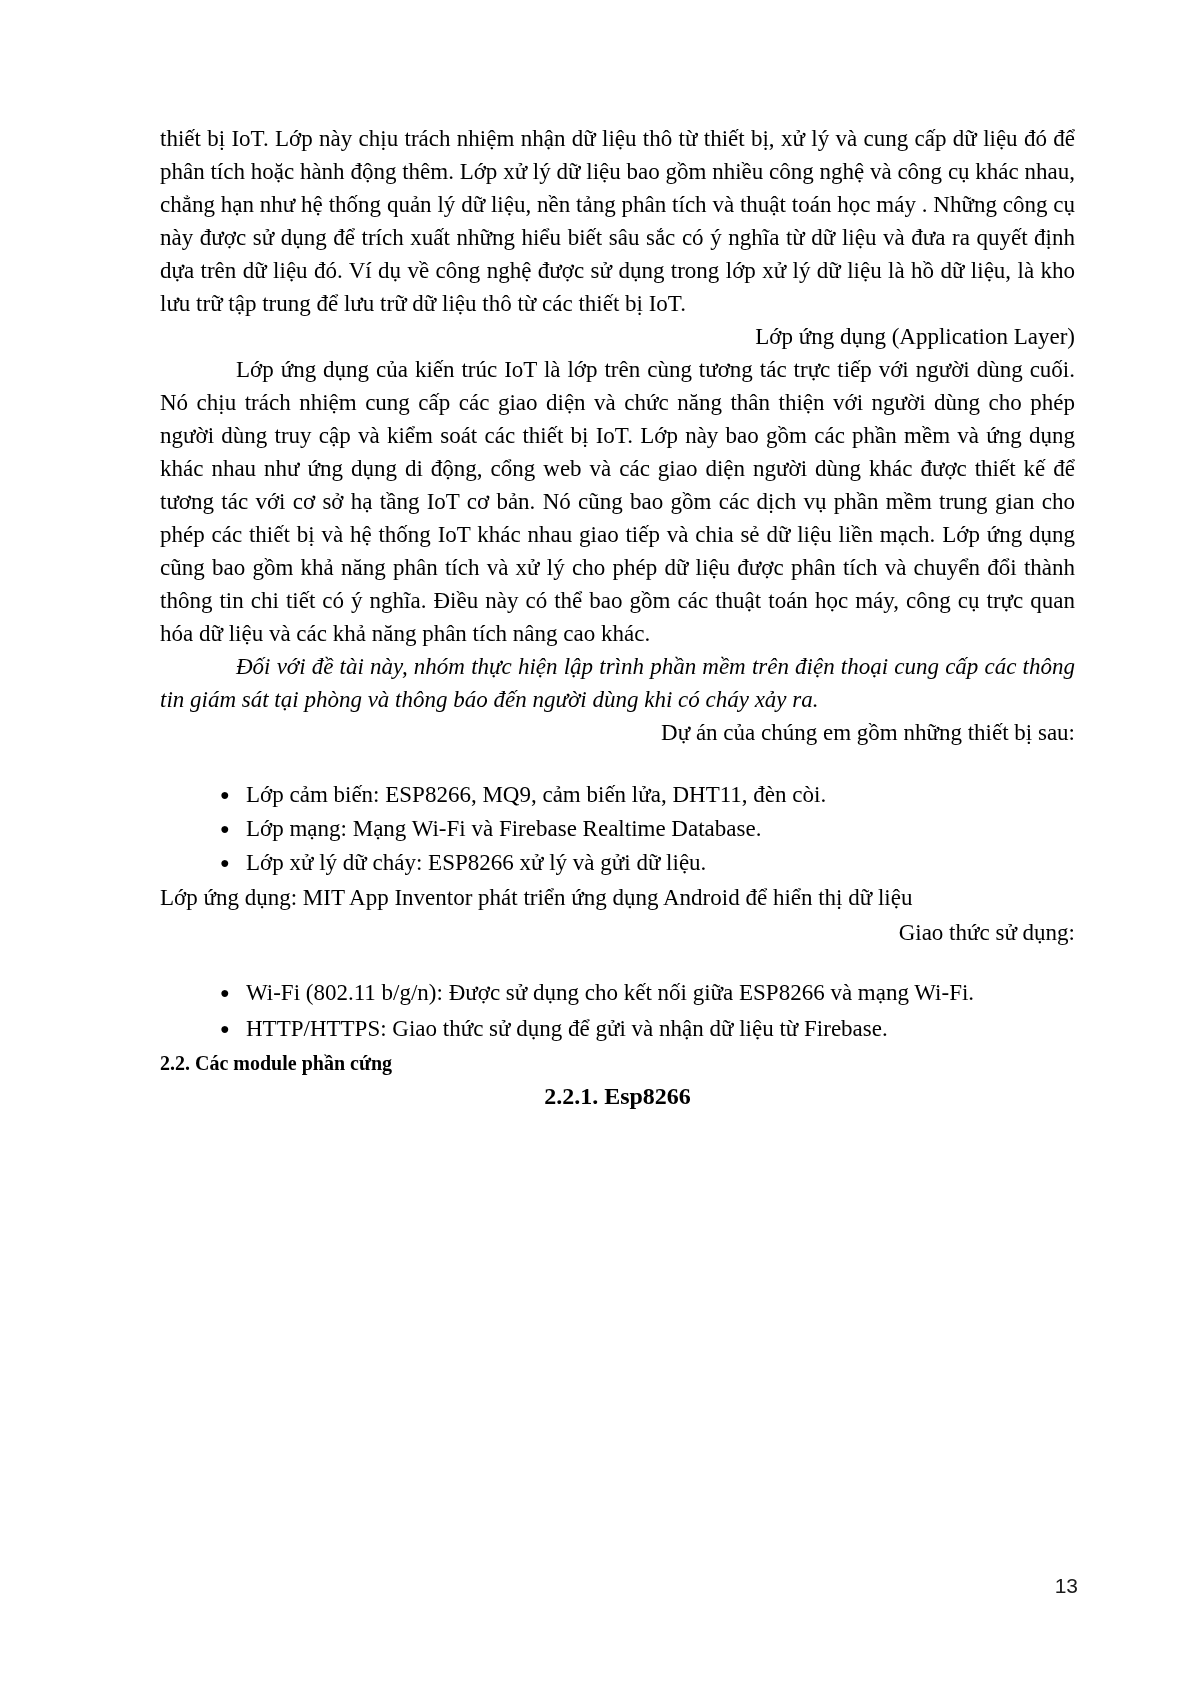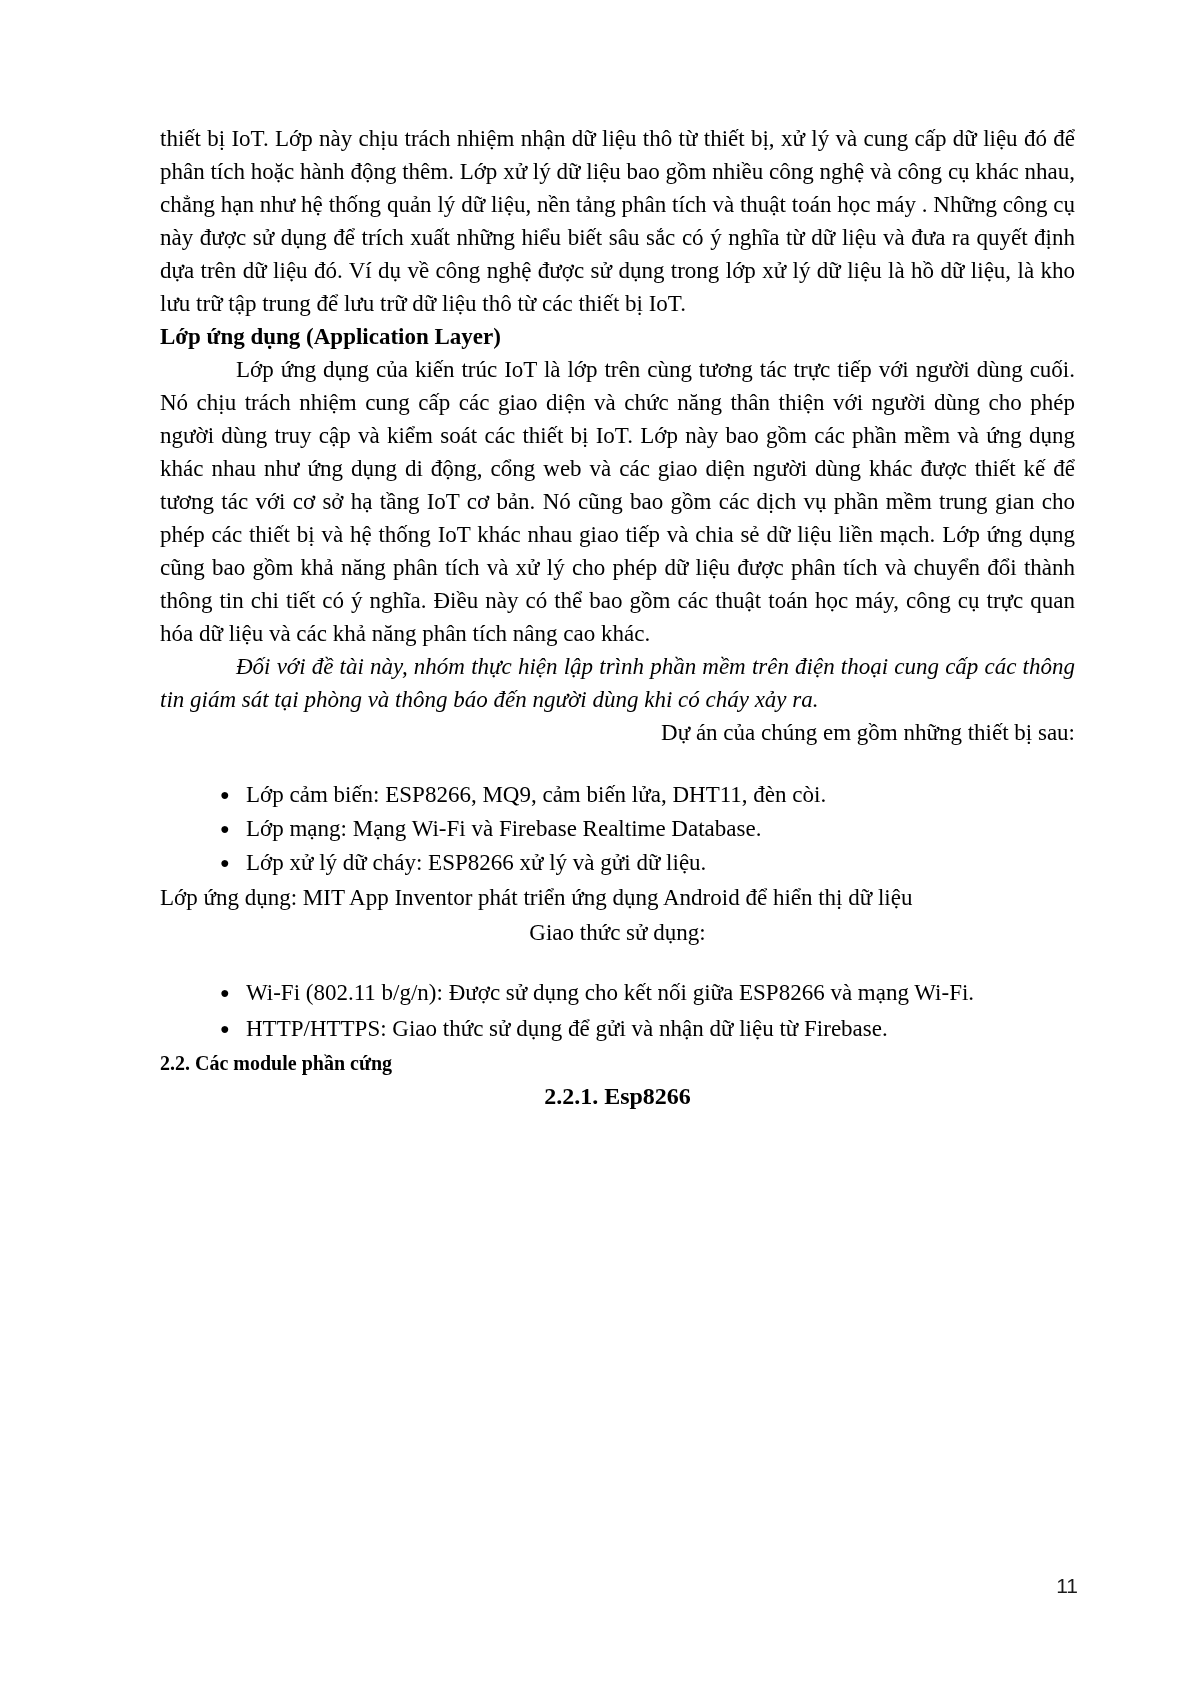--- a/index.html
+++ b/index.html
@@ -19,22 +19,22 @@
   .content{
     position:absolute;
     left:160px;right:116px;top:104px;
     font-size:23px;line-height:33px;
     text-align:justify;
   }
   .content p{margin:0;}
   .para-cont{margin:0;}
   .h-app{
     margin:29px 0 0 0;
-    font-weight:bold;
-    text-align:left;
+    font-weight:normal;
+    text-align:right;
     font-size:23px;
   }
   .para-app{margin:14px 0 0 0;text-indent:76px;}
   .para-project{margin:40px 0 0 0;text-indent:76px;font-style:italic;}
   .devices-intro{margin:32px 0 0 0;text-align:right;}
   ul.doc-list{
     list-style:none;
     margin:29px 0 0 0;
     padding:0 0 0 58px;
   }
@@ -44,21 +44,21 @@
     text-align:justify;
   }
   ul.list2 li{line-height:36px;}
   .bullet{
     flex:0 0 26px;
     font-size:16px;
     padding-left:2px;
   }
   .li-text{flex:1;}
   .app-note{margin:0;line-height:36px;text-align:justify;}
-  .protocols-intro{margin:0;text-align:center;}
+  .protocols-intro{margin:0;text-align:right;}
   ul.list2{margin:26px 0 0 0;}
   .h-modules{
     margin:54px 0 0 0;
     font-weight:bold;
     text-align:left;
     font-size:20px;
   }
   .h-esp{
     margin:6px 0 0 0;
     font-weight:bold;
@@ -141,21 +141,21 @@
         <span class="li-text">HTTP/HTTPS: Giao thức sử dụng để gửi và nhận dữ liệu từ Firebase.</span>
       </li>
     </ul>
 
     <p class="h-modules">2.2. Các module phần cứng</p>
 
     <p class="h-esp">2.2.1. Esp8266</p>
 
   </div>
 
-  <div class="page-number">11</div>
+  <div class="page-number">13</div>
 
   <div class="bottom-strip">
     <div class="strip-hairline"></div>
     <div class="strip-black"></div>
     <div class="strip-color-dashes"></div>
     <div class="strip-right-dashes"></div>
   </div>
 </div>
 
 </body></html>

